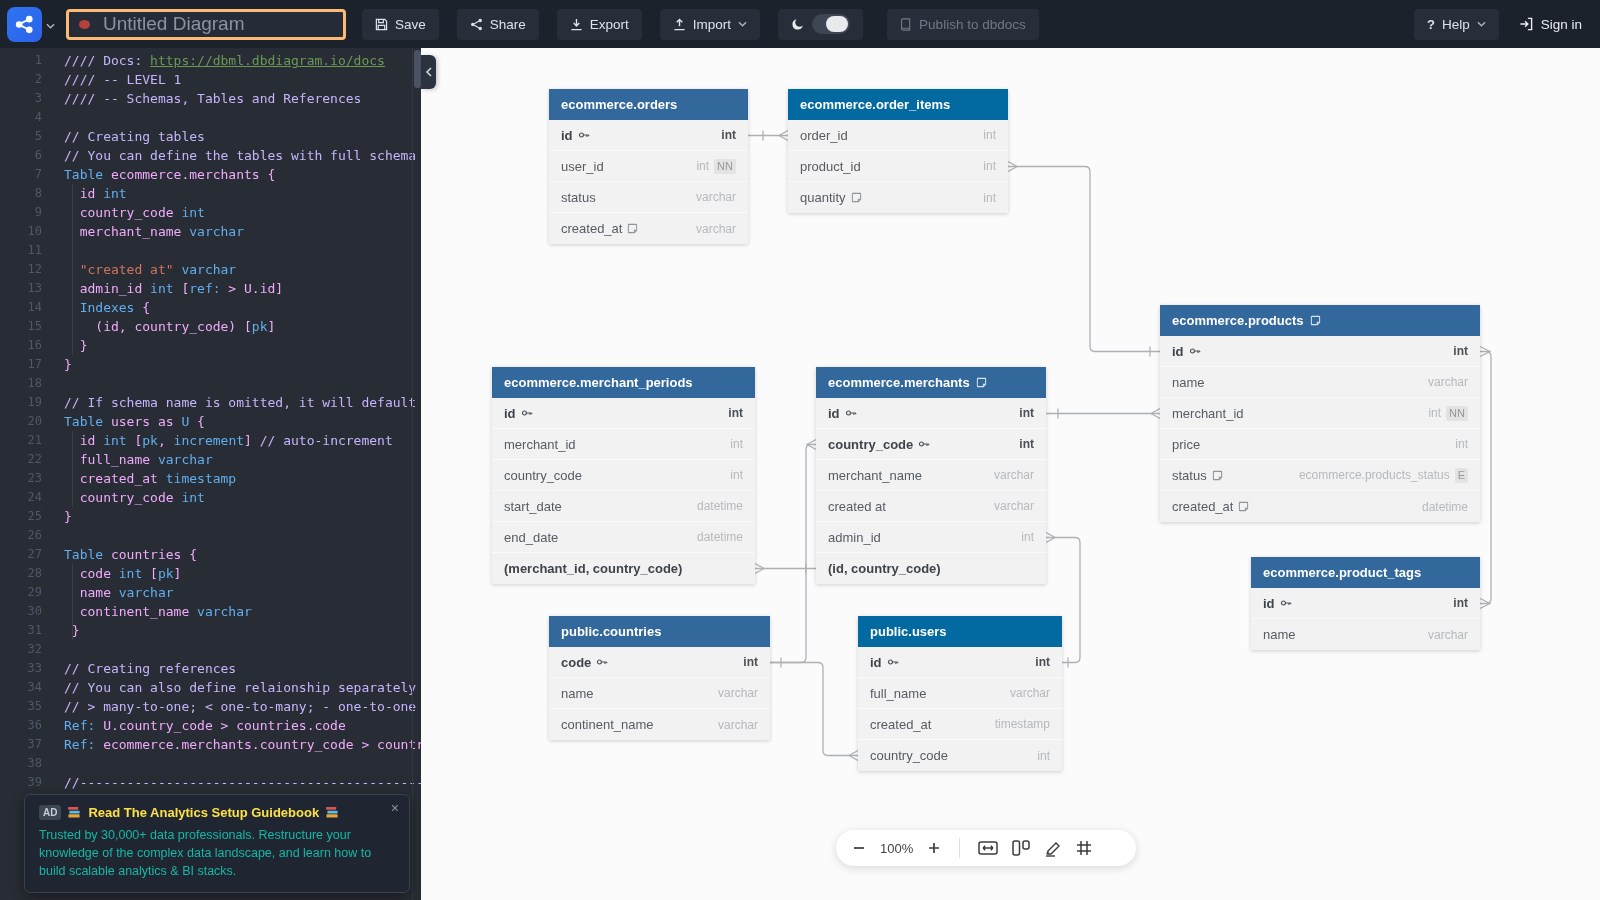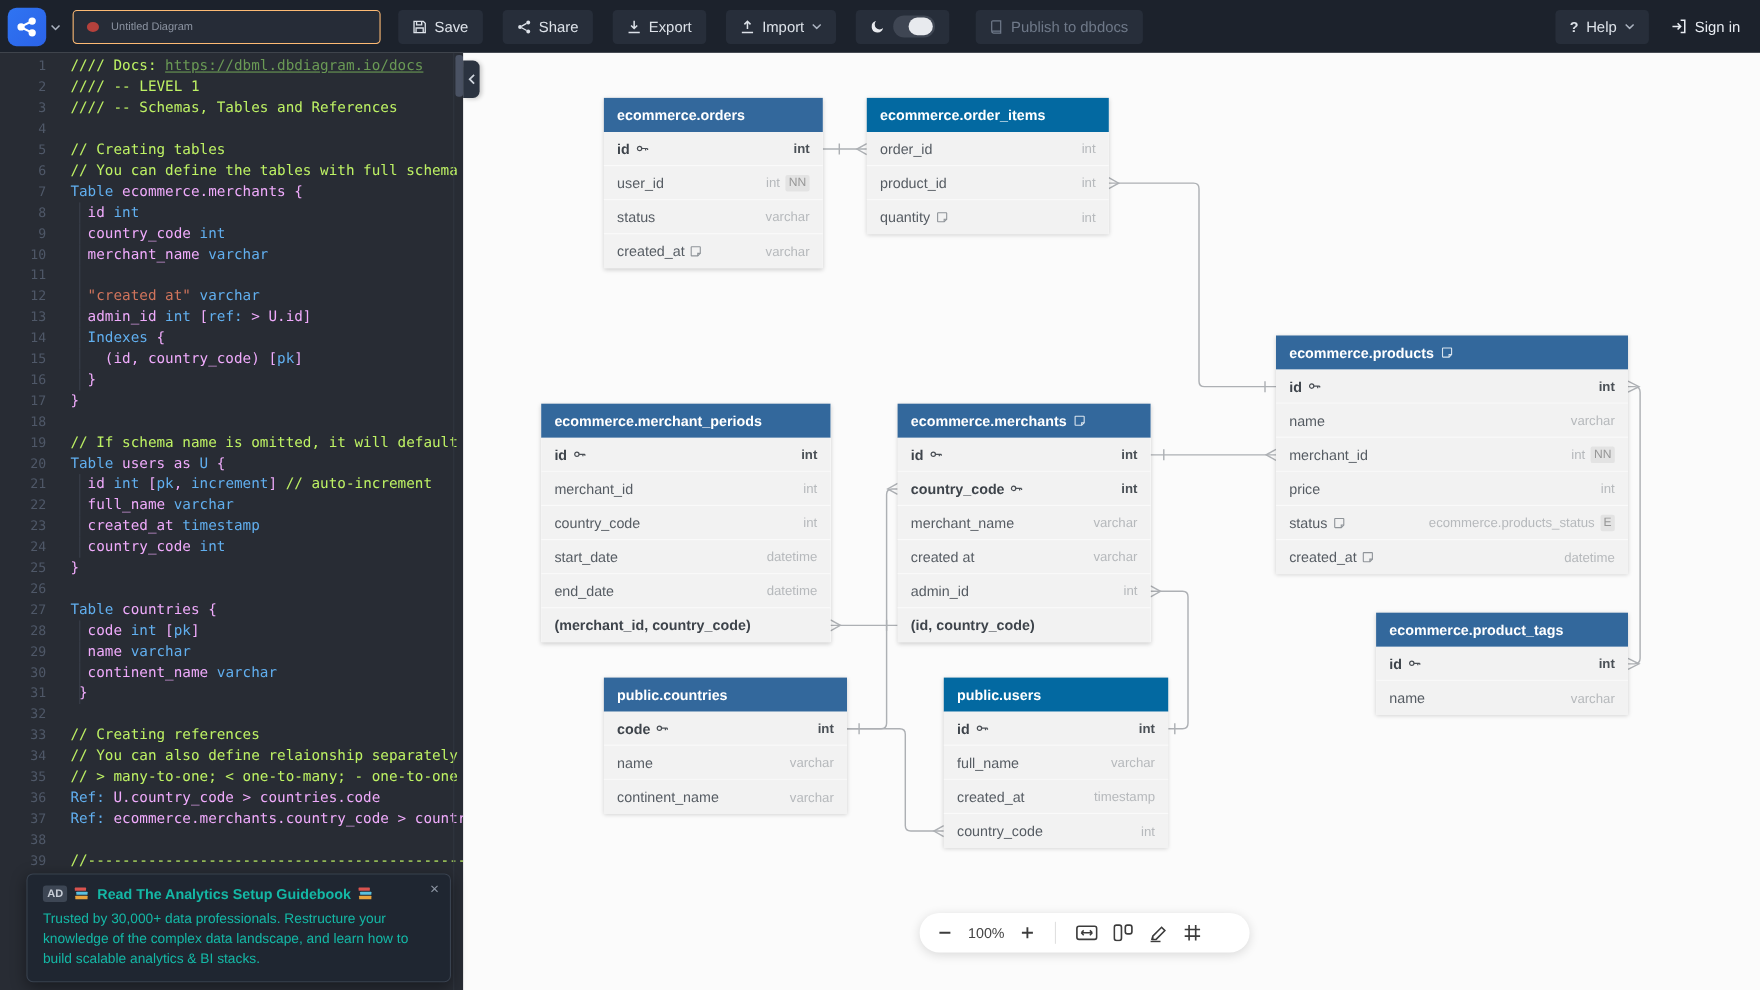--- a/index.html
+++ b/index.html
@@ -7,43 +7,43 @@
   body { font-family:"Liberation Sans", sans-serif; background:#fbfbfb; }
   #app { position:relative; width:1600px; height:900px; }
 
   
   #topbar { position:absolute; left:0; top:0; width:1600px; height:48px;
     background:#1c222c; display:flex; align-items:center; z-index:40; }
   .logo-box { width:35px; height:35px; margin-left:7px; border-radius:8px;
     background:linear-gradient(135deg,#2f74f2,#2b63e8); display:flex; align-items:center; justify-content:center; }
   .logo-caret { margin-left:4px; color:#aab2bf; }
   .tb-input-wrap { position:relative; margin-left:11px; }
-  .tb-input { width:280px; height:31px; background:#262c37; border:1px solid #fdba74; border-radius:4px;
-    color:#8b93a1; font-size:10px; padding-left:34px; outline:none; font-family:"Liberation Sans",sans-serif; }
+  .tb-input { width:280px; height:31px; background:#262c37; border:3px solid #fdba74; border-radius:4px;
+    color:#8b93a1; font-size:19px; padding-left:34px; outline:none; font-family:"Liberation Sans",sans-serif; }
   .unsaved-dot { position:absolute; left:13px; top:11px; width:11px; height:9px; border-radius:50%; background:#b5413c; }
   .tb-btn { display:flex; align-items:center; gap:7px; height:31px; padding:0 13px; background:#272e3a;
     border-radius:4px; color:#dde2e9; font-size:13.5px; cursor:pointer; white-space:nowrap; }
   .tb-btn svg { flex:0 0 auto; }
   .tb-btn.muted { color:#6f7989; }
   .ml16{margin-left:16px;} .ml18{margin-left:18px;} .ml24{margin-left:24px;}
   .toggle-track { width:38px; height:20px; border-radius:10px; background:#3f4653; position:relative; }
   .toggle-knob { position:absolute; right:2px; top:2px; width:22px; height:16px; border-radius:8px; background:#e8eaee; }
   .spacer { flex:1; }
   .signin { display:flex; align-items:center; gap:8px; color:#e8ecf2; font-size:13.5px; margin:0 18px 0 20px; cursor:pointer; }
   .qmark { font-weight:bold; font-size:13px; }
 
   
   #editor { position:absolute; left:0; top:48px; width:421px; height:852px; background:#282c34;
     overflow:hidden; z-index:10; }
   #code-lines { padding-top:3px; font-family:"DejaVu Sans Mono", monospace; font-size:13px; }
   .code-line { position:relative; height:19px; line-height:19px; white-space:pre; display:flex; }
   .ln { flex:0 0 42px; text-align:right; color:#4f5868; font-size:12px; user-select:none; }
   .code-text { margin-left:22px; }
   .guide { position:absolute; left:72px; top:0; bottom:0; width:1px; background:#3a3f4a; }
-  .tok-c { color:#bef264; }
+  .tok-c { color:#c4b5fd; }
   .tok-u { color:#6a9955; text-decoration:underline; }
   .tok-k { color:#61afef; }
   .tok-t { color:#61afef; }
   .tok-s { color:#d0745c; }
   .tok-p { color:#f0abfc; }
   #editor-track { position:absolute; left:412px; top:0; bottom:0; width:1px; background:#31363f; }
   #editor-thumb { position:absolute; left:414px; top:2px; width:7px; height:38px; background:#4a5263; border-radius:3px; }
   #collapse-tab { position:absolute; left:421px; top:55px; width:15px; height:34px; background:#2b3340;
     border-radius:0 6px 6px 0; color:#cfd5dd; display:flex; align-items:center; justify-content:center;
     font-size:13px; z-index:30; cursor:pointer; box-shadow:2px 1px 4px rgba(0,0,0,.2); }
@@ -73,21 +73,21 @@
   .zt-icon { display:flex; align-items:center; justify-content:center; cursor:pointer; }
   .zt-label { font-size:13px; color:#444; }
   .zt-div { width:1px; height:20px; background:#e0e0e0; margin:0 4px; }
 
   
   #ad-banner { position:absolute; left:24px; top:794px; width:386px; background:#1f2631;
     border:1px solid #39424f; border-radius:6px; padding:10px 14px 12px 14px; z-index:50;
     box-shadow:0 4px 14px rgba(0,0,0,.4); }
   .ad-title-row { display:flex; align-items:center; gap:6px; }
   .ad-badge { background:#3d4654; color:#c7cdd6; font-size:10px; font-weight:bold; border-radius:3px; padding:2px 4px; }
-  .ad-title { color:#14b8a6; font-size:13px; font-weight:bold; cursor:pointer;text-align:center; }
+  .ad-title { color:#fde047; font-size:13px; font-weight:bold; cursor:pointer;text-align:center; }
   .ad-body { margin-top:6px; color:#14b8a6; font-size:12.5px; line-height:1.45; }
   .ad-close { position:absolute; right:10px; top:5px; color:#8b93a1; font-size:14px; cursor:pointer; }
 </style>
 </head>
 <body>
 <div id="app">
 
   <header id="topbar">
     <div class="logo-box">
       <svg width="19" height="19" viewBox="0 0 16 16">

